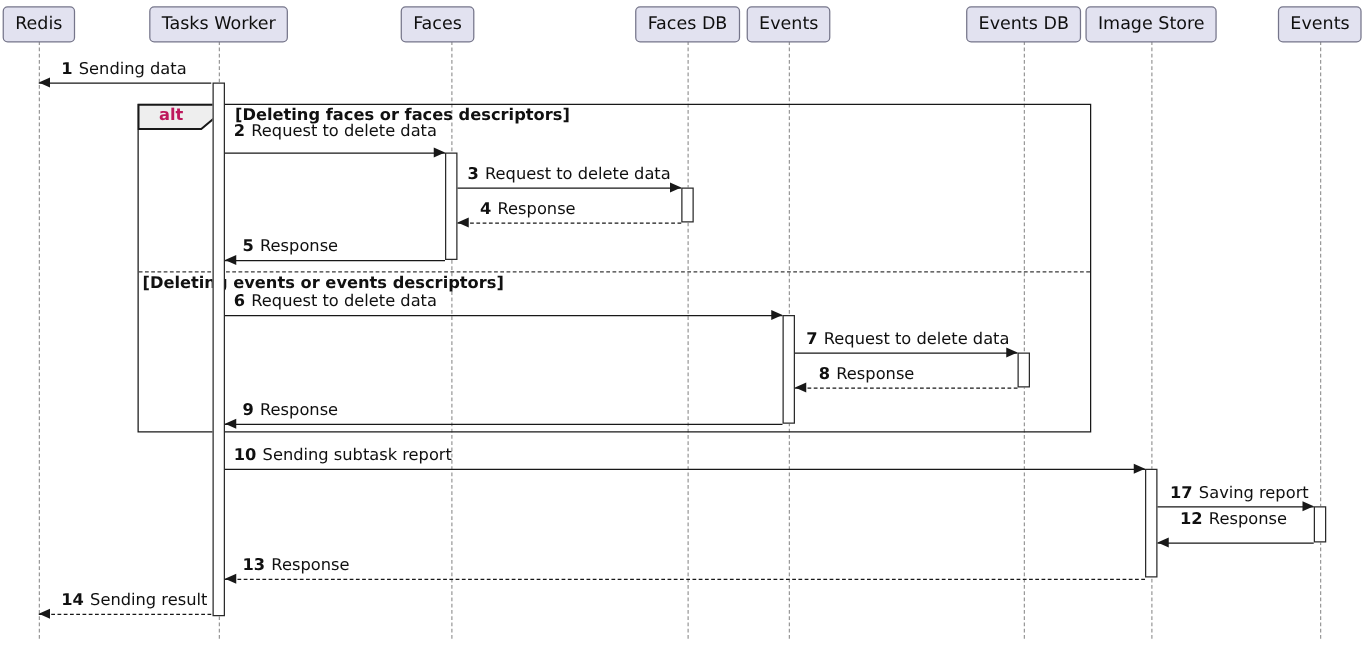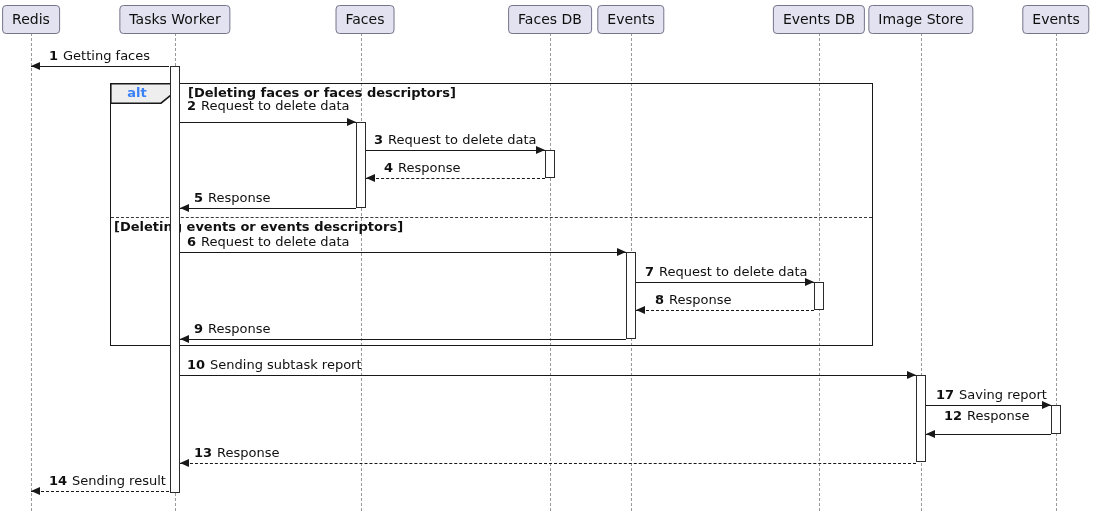--- a/index.html
+++ b/index.html
@@ -12,21 +12,21 @@
     position:absolute;top:5px;transform:translateX(-50%);
     background:#E2E2F0;border:1px solid #75758a;border-radius:4px;
     padding:4px 9px;font-size:14px;color:#0f0f0f;white-space:nowrap;line-height:19px;
   }
   .lifeline{position:absolute;top:33px;bottom:5px;width:0;border-left:1px dashed #9a9a9a;}
   .activation{position:absolute;width:10px;background:#ffffff;border:1px solid #2b2b2b;box-sizing:border-box;}
   .frame{position:absolute;border:1.6px solid #181818;box-sizing:border-box;}
   .frame-divider{position:absolute;height:0;border-top:1px dashed #3a3a3a;}
   .guard{position:absolute;font-weight:bold;font-size:13px;white-space:nowrap;color:#111;}
   .op-tab{position:absolute;}
-  .op-label{position:absolute;font-weight:bold;font-size:13px;text-align:center;color:#3b82f6;}
+  .op-label{position:absolute;font-weight:bold;font-size:13px;text-align:center;color:#be185d;}
   .line{position:absolute;height:0;border-top:1px solid #181818;}
   .line.dashed{border-top-style:dashed;}
   .arr{position:absolute;width:0;height:0;border-top:4px solid transparent;border-bottom:4px solid transparent;}
   .arr.r{border-left:9px solid #181818;}
   .arr.l{border-right:9px solid #181818;}
   .label{position:absolute;font-size:13px;white-space:nowrap;color:#101010;}
   .mnum{font-weight:bold;margin-right:5px;}
 </style>
 </head>
 <body>
@@ -57,21 +57,21 @@
   <div class="activation" style="left:356px;top:122px;height:86px"></div>
   <div class="activation" style="left:545px;top:150px;height:28px"></div>
   <div class="activation" style="left:626px;top:252px;height:87px"></div>
   <div class="activation" style="left:814px;top:282px;height:28px"></div>
   <div class="activation" style="left:916px;top:375px;height:87px"></div>
   <div class="activation" style="left:1051px;top:405px;height:29px"></div>
 
   <div>
     <div class="line" style="left:31px;top:66px;width:138px"></div>
     <div class="arr l" style="left:31px;top:62px"></div>
-    <div class="label" style="left:49px;top:48px"><b class="mnum">1</b><span>Getting faces</span></div>
+    <div class="label" style="left:49px;top:48px"><b class="mnum">1</b><span>Sending data</span></div>
   </div>
 
   <div>
     <div class="line" style="left:180px;top:122px;width:176px"></div>
     <div class="arr r" style="left:347px;top:118px"></div>
     <div class="label" style="left:187px;top:98px"><b class="mnum">2</b><span>Request to delete data</span></div>
   </div>
 
   <div>
     <div class="line" style="left:366px;top:150px;width:179px"></div>
@@ -140,20 +140,20 @@
   </div>
 
   <div>
     <div class="line dashed" style="left:31px;top:491px;width:138px"></div>
     <div class="arr l" style="left:31px;top:487px"></div>
     <div class="label" style="left:49px;top:473px"><b class="mnum">14</b><span>Sending result</span></div>
   </div>
 
   <div class="participant" style="left:31px">Redis</div>
   <div class="participant" style="left:175px">Tasks Worker</div>
-  <div class="participant" style="left:365px">Faces</div>
+  <div class="participant" style="left:350px">Faces</div>
   <div class="participant" style="left:550px">Faces DB</div>
   <div class="participant" style="left:631px">Events</div>
   <div class="participant" style="left:819px">Events DB</div>
   <div class="participant" style="left:921px">Image Store</div>
   <div class="participant" style="left:1056px">Events</div>
 
 </div>
 
 </body></html>

